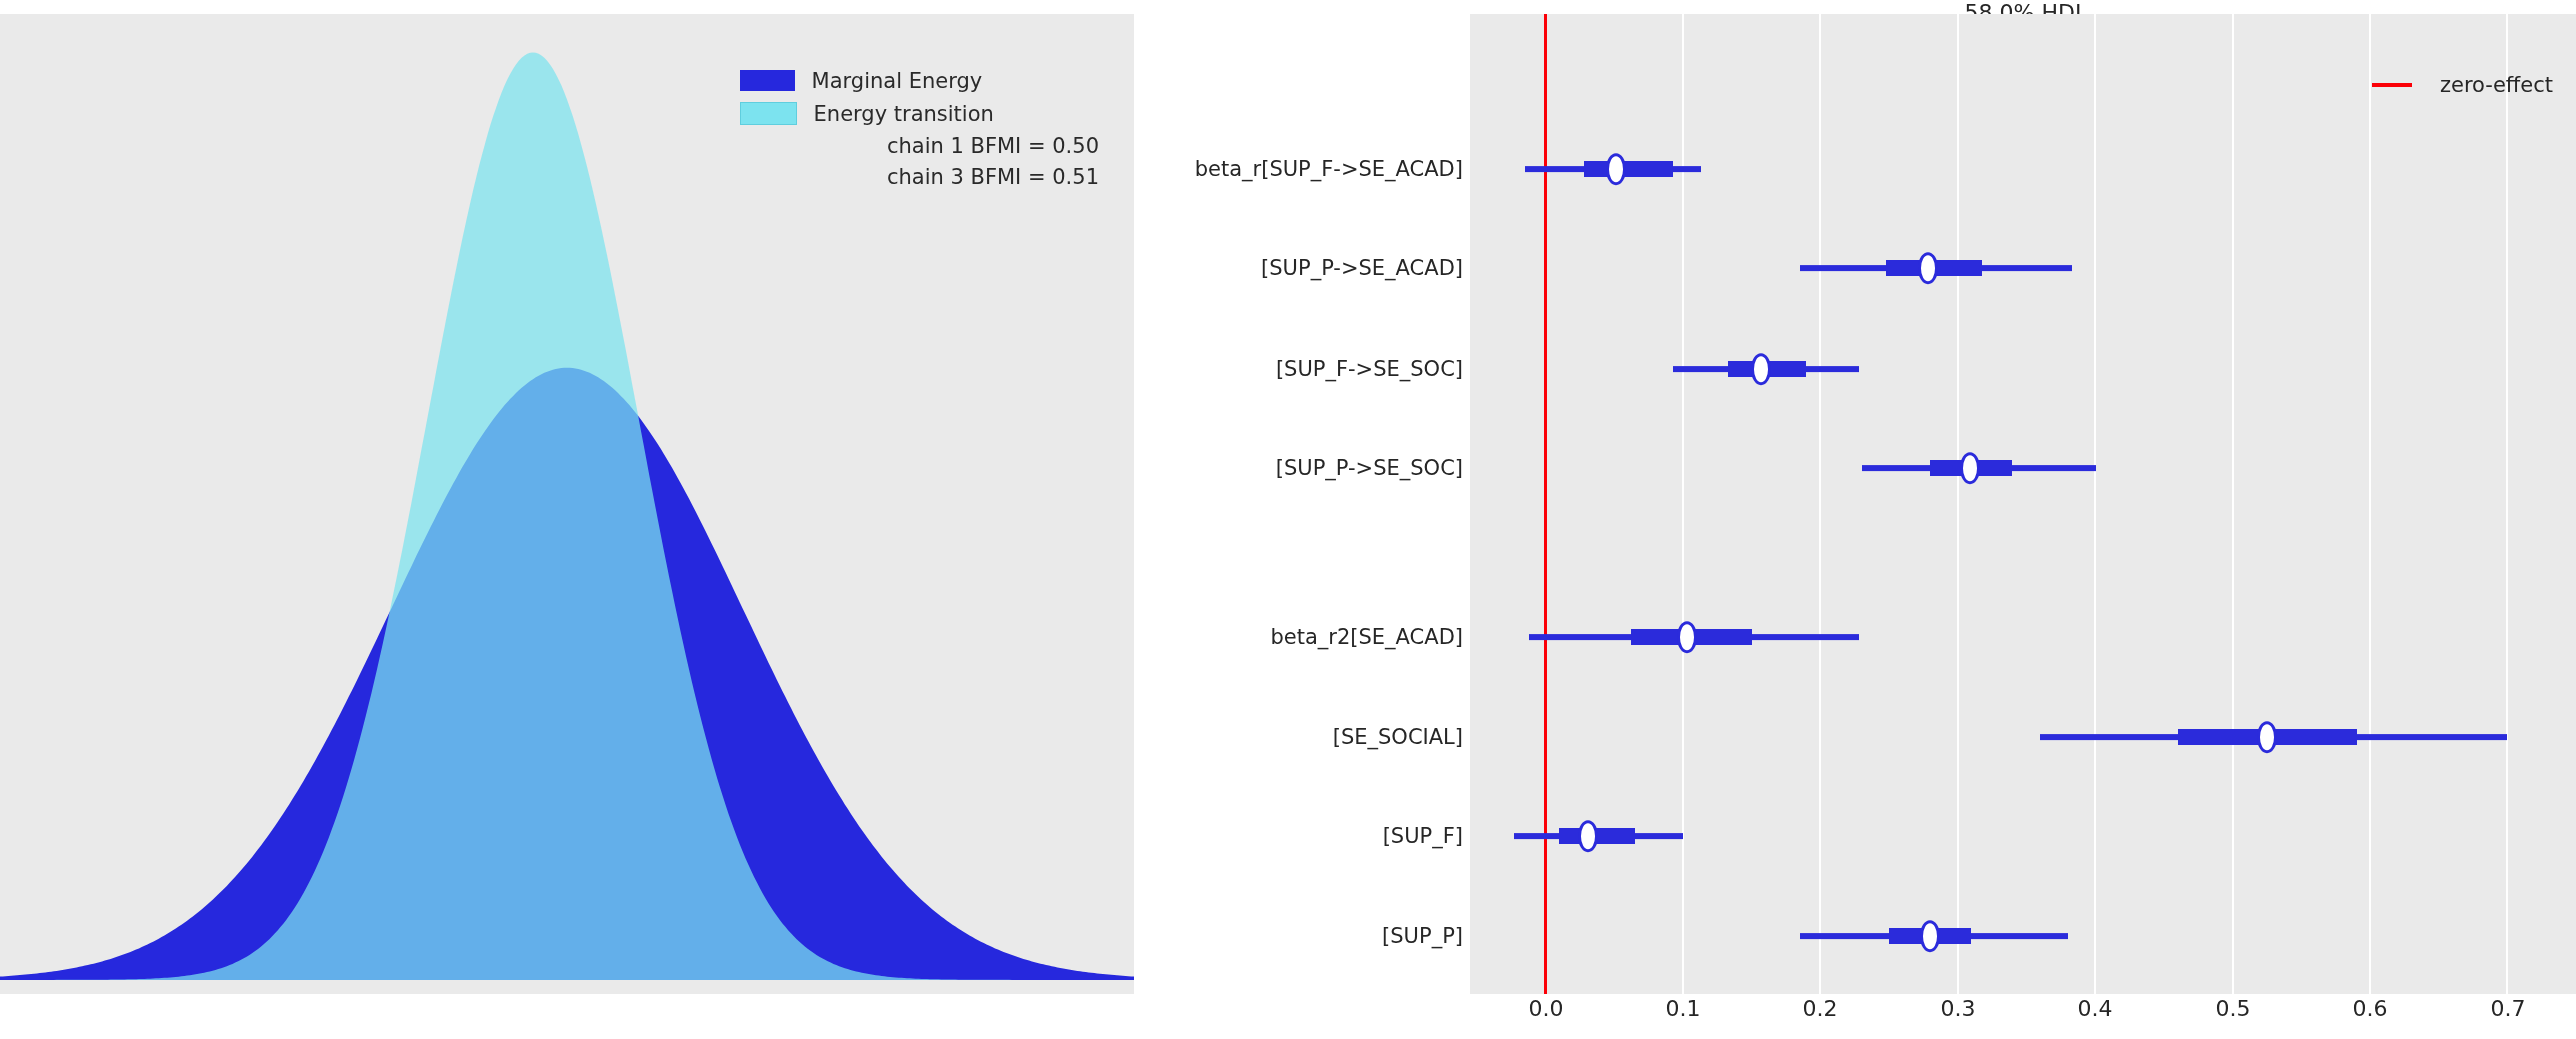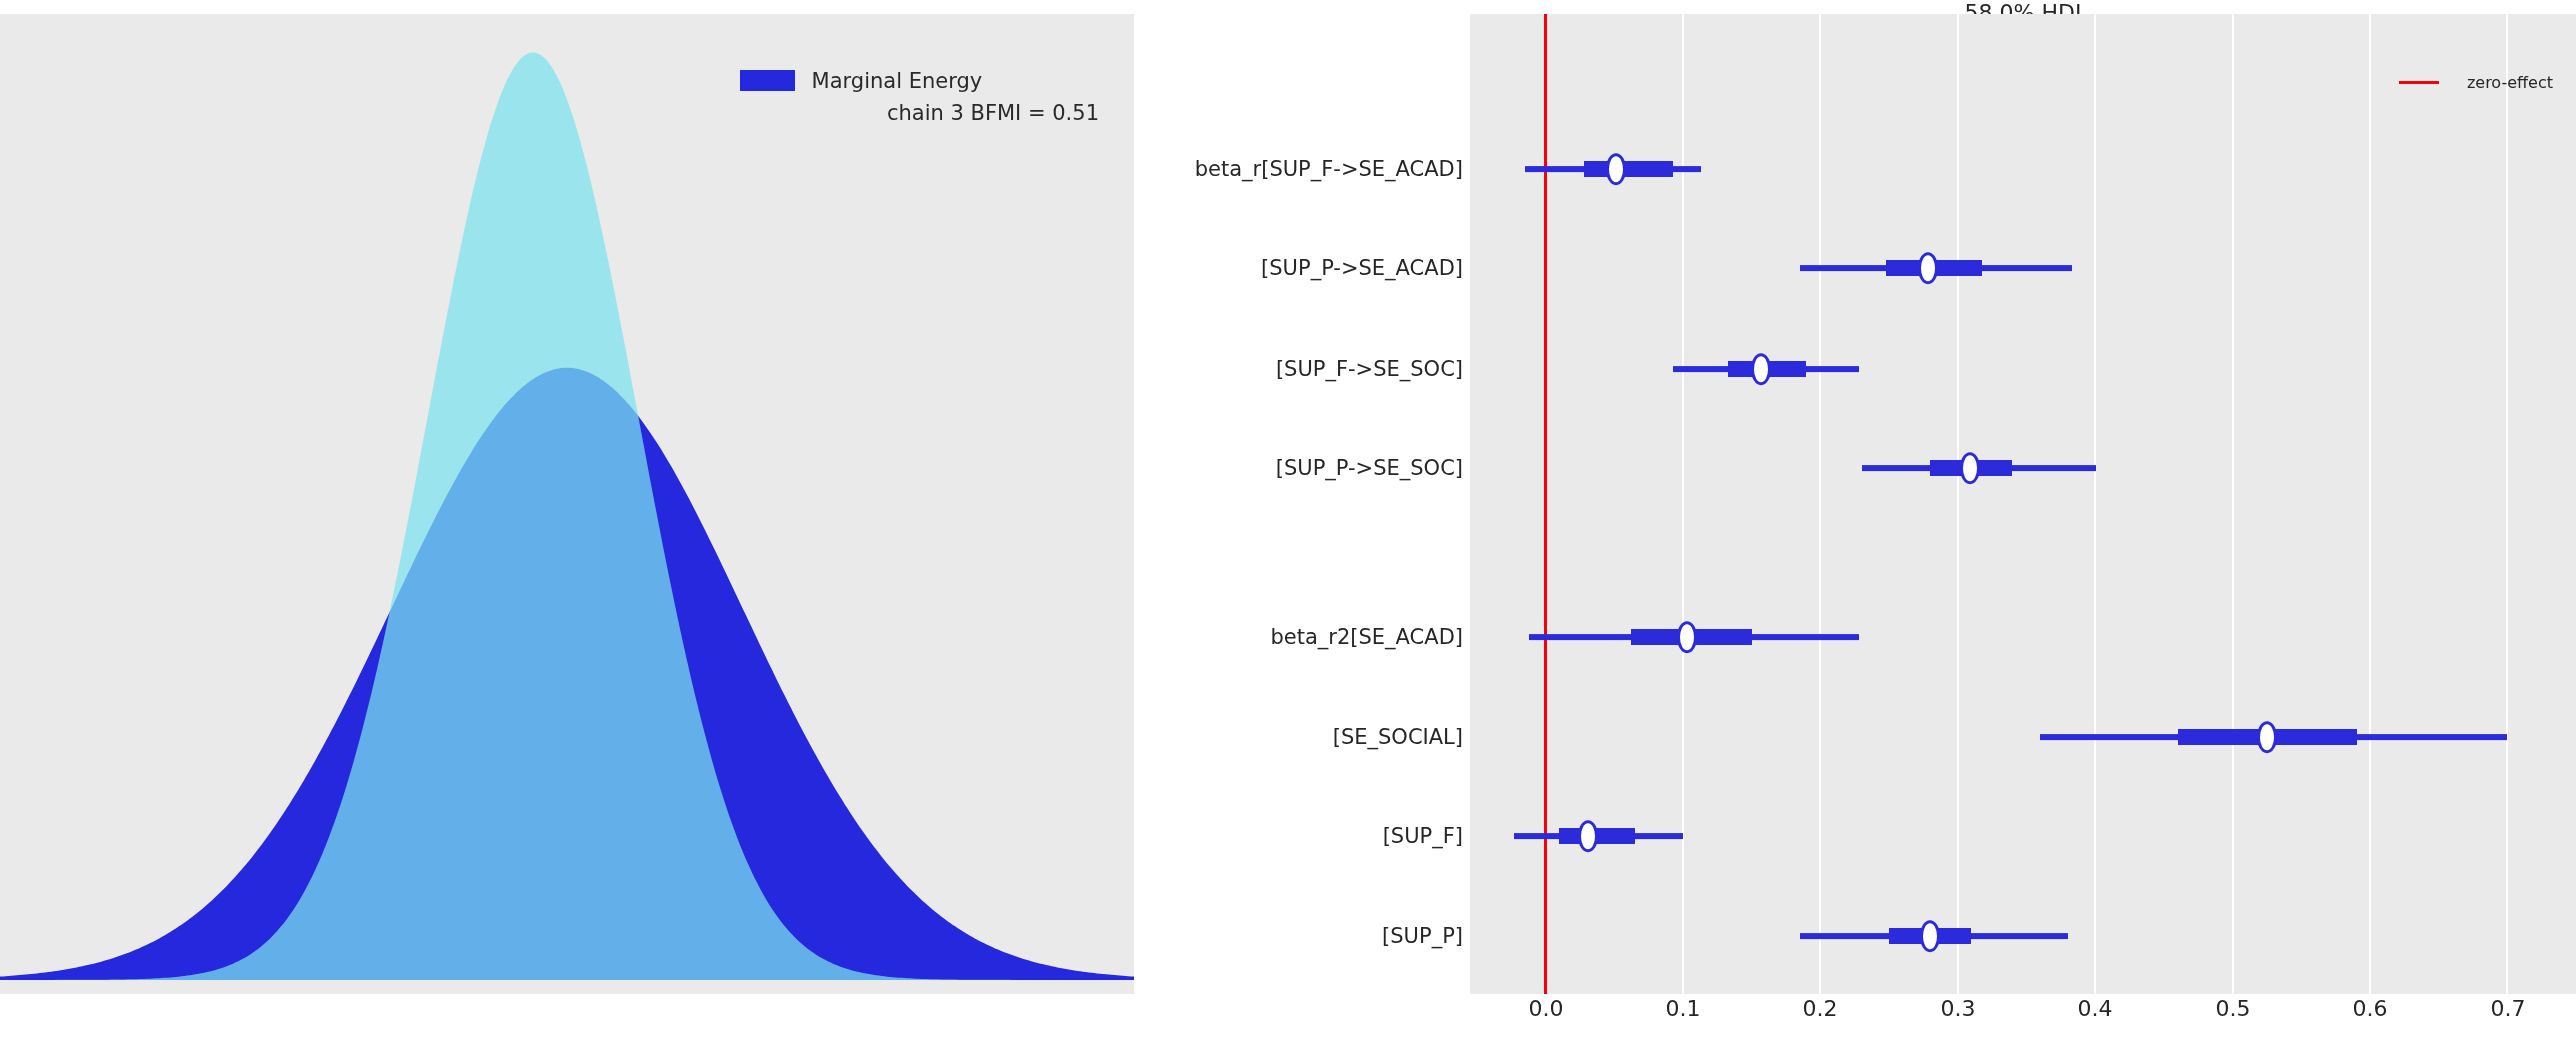--- a/index.html
+++ b/index.html
@@ -33,21 +33,21 @@
   .flabel{position:absolute;right:0;transform:translateY(-50%);font-size:21px;color:#262626;white-space:nowrap;text-align:right;}
 
   .interval{position:absolute;height:38px;transform:translateY(-50%);}
   .iv-thin{position:absolute;top:50%;height:5.8px;transform:translateY(-50%);background:#2b2bdb;}
   .iv-thick{position:absolute;top:50%;height:16px;transform:translateY(-50%);background:#2b2bdb;}
   .iv-point{position:absolute;top:50%;width:14px;height:25.6px;transform:translate(-50%,-50%);
             background:#ffffff;border:3.2px solid #2b2bdb;border-radius:50%;}
 
   .zero-legend{position:absolute;right:23px;top:59px;display:flex;align-items:center;}
   .zl-line{width:40px;height:3.2px;background:#fb0007;}
-  .zl-text{margin-left:28px;font-size:16px;color:#262626;}
+  .zl-text{margin-left:28px;font-size:21px;color:#262626;}
 
   .xticks{position:absolute;left:1470px;top:996px;width:1106px;height:38px;}
   .xtick{position:absolute;transform:translateX(-50%);font-size:22px;color:#262626;}
 </style>
 </head>
 <body>
 
 <div class="page">
 
   <div class="energy-panel">
@@ -55,20 +55,27 @@
       <svg viewBox="0 0 1740 1530" preserveAspectRatio="none">
         <path id="marginal-path" fill="#2628dd" d="M 0 1508 L 0.0 1502.7 L 4.4 1502.5 L 8.7 1502.2 L 13.0 1501.9 L 17.4 1501.5 L 21.8 1501.2 L 26.1 1500.9 L 30.5 1500.5 L 34.8 1500.1 L 39.1 1499.7 L 43.5 1499.3 L 47.9 1498.8 L 52.2 1498.4 L 56.6 1497.9 L 60.9 1497.4 L 65.3 1496.9 L 69.6 1496.3 L 74.0 1495.7 L 78.3 1495.1 L 82.7 1494.5 L 87.0 1493.9 L 91.3 1493.2 L 95.7 1492.5 L 100.1 1491.8 L 104.4 1491.0 L 108.8 1490.2 L 113.1 1489.4 L 117.5 1488.5 L 121.8 1487.6 L 126.1 1486.7 L 130.5 1485.7 L 134.8 1484.7 L 139.2 1483.7 L 143.6 1482.6 L 147.9 1481.5 L 152.3 1480.3 L 156.6 1479.1 L 160.9 1477.8 L 165.3 1476.5 L 169.7 1475.2 L 174.0 1473.8 L 178.3 1472.3 L 182.7 1470.8 L 187.0 1469.3 L 191.4 1467.7 L 195.8 1466.0 L 200.1 1464.3 L 204.4 1462.5 L 208.8 1460.7 L 213.2 1458.8 L 217.5 1456.8 L 221.8 1454.8 L 226.2 1452.7 L 230.6 1450.5 L 234.9 1448.3 L 239.3 1446.0 L 243.6 1443.6 L 247.9 1441.1 L 252.3 1438.6 L 256.6 1436.0 L 261.0 1433.3 L 265.3 1430.6 L 269.7 1427.7 L 274.1 1424.8 L 278.4 1421.8 L 282.8 1418.7 L 287.1 1415.5 L 291.5 1412.3 L 295.8 1408.9 L 300.1 1405.5 L 304.5 1401.9 L 308.8 1398.3 L 313.2 1394.6 L 317.6 1390.7 L 321.9 1386.8 L 326.3 1382.8 L 330.6 1378.7 L 334.9 1374.4 L 339.3 1370.1 L 343.7 1365.7 L 348.0 1361.2 L 352.4 1356.5 L 356.7 1351.8 L 361.0 1346.9 L 365.4 1342.0 L 369.8 1336.9 L 374.1 1331.7 L 378.4 1326.5 L 382.8 1321.1 L 387.2 1315.6 L 391.5 1309.9 L 395.9 1304.2 L 400.2 1298.4 L 404.6 1292.4 L 408.9 1286.4 L 413.3 1280.2 L 417.6 1273.9 L 421.9 1267.6 L 426.3 1261.1 L 430.6 1254.5 L 435.0 1247.7 L 439.4 1240.9 L 443.7 1234.0 L 448.1 1226.9 L 452.4 1219.8 L 456.8 1212.5 L 461.1 1205.2 L 465.5 1197.7 L 469.8 1190.2 L 474.2 1182.5 L 478.5 1174.8 L 482.9 1166.9 L 487.2 1159.0 L 491.5 1150.9 L 495.9 1142.8 L 500.2 1134.6 L 504.6 1126.3 L 508.9 1117.9 L 513.3 1109.5 L 517.6 1100.9 L 522.0 1092.3 L 526.4 1083.6 L 530.7 1074.9 L 535.0 1066.0 L 539.4 1057.2 L 543.8 1048.2 L 548.1 1039.2 L 552.5 1030.2 L 556.8 1021.1 L 561.1 1011.9 L 565.5 1002.7 L 569.9 993.5 L 574.2 984.3 L 578.6 975.0 L 582.9 965.7 L 587.3 956.4 L 591.6 947.0 L 596.0 937.7 L 600.3 928.4 L 604.6 919.0 L 609.0 909.7 L 613.3 900.3 L 617.7 891.0 L 622.0 881.7 L 626.4 872.4 L 630.8 863.2 L 635.1 854.0 L 639.4 844.8 L 643.8 835.7 L 648.1 826.6 L 652.5 817.6 L 656.9 808.7 L 661.2 799.8 L 665.6 791.0 L 669.9 782.3 L 674.3 773.6 L 678.6 765.1 L 683.0 756.6 L 687.3 748.3 L 691.7 740.0 L 696.0 731.9 L 700.4 723.9 L 704.7 716.0 L 709.0 708.2 L 713.4 700.6 L 717.8 693.1 L 722.1 685.7 L 726.4 678.5 L 730.8 671.5 L 735.1 664.6 L 739.5 657.9 L 743.9 651.3 L 748.2 645.0 L 752.5 638.8 L 756.9 632.8 L 761.3 626.9 L 765.6 621.3 L 770.0 615.9 L 774.3 610.6 L 778.6 605.6 L 783.0 600.8 L 787.4 596.2 L 791.7 591.8 L 796.1 587.6 L 800.4 583.6 L 804.8 579.9 L 809.1 576.4 L 813.5 573.1 L 817.8 570.1 L 822.1 567.2 L 826.5 564.7 L 830.8 562.3 L 835.2 560.2 L 839.5 558.4 L 843.9 556.8 L 848.3 555.4 L 852.6 554.3 L 856.9 553.4 L 861.3 552.8 L 865.6 552.4 L 870.0 552.3 L 874.3 552.4 L 878.7 552.8 L 883.0 553.4 L 887.4 554.3 L 891.7 555.4 L 896.1 556.8 L 900.4 558.4 L 904.8 560.2 L 909.1 562.3 L 913.5 564.7 L 917.8 567.2 L 922.2 570.1 L 926.5 573.1 L 930.9 576.4 L 935.3 579.9 L 939.6 583.6 L 943.9 587.6 L 948.3 591.8 L 952.6 596.2 L 957.0 600.8 L 961.4 605.6 L 965.7 610.6 L 970.0 615.9 L 974.4 621.3 L 978.8 626.9 L 983.1 632.8 L 987.5 638.8 L 991.8 645.0 L 996.1 651.3 L 1000.5 657.9 L 1004.9 664.6 L 1009.2 671.5 L 1013.6 678.5 L 1017.9 685.7 L 1022.3 693.1 L 1026.6 700.6 L 1031.0 708.2 L 1035.3 716.0 L 1039.7 723.9 L 1044.0 731.9 L 1048.4 740.0 L 1052.7 748.3 L 1057.1 756.6 L 1061.4 765.1 L 1065.8 773.6 L 1070.1 782.3 L 1074.5 791.0 L 1078.8 799.8 L 1083.2 808.7 L 1087.5 817.6 L 1091.8 826.6 L 1096.2 835.7 L 1100.5 844.8 L 1104.9 854.0 L 1109.3 863.2 L 1113.6 872.4 L 1117.9 881.7 L 1122.3 891.0 L 1126.6 900.3 L 1131.0 909.7 L 1135.3 919.0 L 1139.7 928.4 L 1144.0 937.7 L 1148.4 947.0 L 1152.8 956.4 L 1157.1 965.7 L 1161.5 975.0 L 1165.8 984.3 L 1170.1 993.5 L 1174.5 1002.7 L 1178.8 1011.9 L 1183.2 1021.1 L 1187.5 1030.2 L 1191.9 1039.2 L 1196.3 1048.2 L 1200.6 1057.2 L 1205.0 1066.0 L 1209.3 1074.9 L 1213.7 1083.6 L 1218.0 1092.3 L 1222.4 1100.9 L 1226.7 1109.5 L 1231.0 1117.9 L 1235.4 1126.3 L 1239.8 1134.6 L 1244.1 1142.8 L 1248.5 1150.9 L 1252.8 1159.0 L 1257.2 1166.9 L 1261.5 1174.8 L 1265.9 1182.5 L 1270.2 1190.2 L 1274.6 1197.7 L 1278.9 1205.2 L 1283.3 1212.5 L 1287.6 1219.8 L 1292.0 1226.9 L 1296.3 1234.0 L 1300.7 1240.9 L 1305.0 1247.7 L 1309.3 1254.5 L 1313.7 1261.1 L 1318.0 1267.6 L 1322.4 1273.9 L 1326.8 1280.2 L 1331.1 1286.4 L 1335.4 1292.4 L 1339.8 1298.4 L 1344.1 1304.2 L 1348.5 1309.9 L 1352.8 1315.6 L 1357.2 1321.1 L 1361.5 1326.5 L 1365.9 1331.7 L 1370.3 1336.9 L 1374.6 1342.0 L 1379.0 1346.9 L 1383.3 1351.8 L 1387.6 1356.5 L 1392.0 1361.2 L 1396.3 1365.7 L 1400.7 1370.1 L 1405.0 1374.4 L 1409.4 1378.7 L 1413.8 1382.8 L 1418.1 1386.8 L 1422.5 1390.7 L 1426.8 1394.6 L 1431.2 1398.3 L 1435.5 1401.9 L 1439.9 1405.5 L 1444.2 1408.9 L 1448.5 1412.3 L 1452.9 1415.5 L 1457.3 1418.7 L 1461.6 1421.8 L 1466.0 1424.8 L 1470.3 1427.7 L 1474.7 1430.6 L 1479.0 1433.3 L 1483.4 1436.0 L 1487.7 1438.6 L 1492.1 1441.1 L 1496.4 1443.6 L 1500.8 1446.0 L 1505.1 1448.3 L 1509.5 1450.5 L 1513.8 1452.7 L 1518.2 1454.8 L 1522.5 1456.8 L 1526.8 1458.8 L 1531.2 1460.7 L 1535.5 1462.5 L 1539.9 1464.3 L 1544.3 1466.0 L 1548.6 1467.7 L 1552.9 1469.3 L 1557.3 1470.8 L 1561.6 1472.3 L 1566.0 1473.8 L 1570.3 1475.2 L 1574.7 1476.5 L 1579.0 1477.8 L 1583.4 1479.1 L 1587.8 1480.3 L 1592.1 1481.5 L 1596.5 1482.6 L 1600.8 1483.7 L 1605.1 1484.7 L 1609.5 1485.7 L 1613.8 1486.7 L 1618.2 1487.6 L 1622.5 1488.5 L 1626.9 1489.4 L 1631.3 1490.2 L 1635.6 1491.0 L 1640.0 1491.8 L 1644.3 1492.5 L 1648.7 1493.2 L 1653.0 1493.9 L 1657.4 1494.5 L 1661.7 1495.1 L 1666.0 1495.7 L 1670.4 1496.3 L 1674.8 1496.9 L 1679.1 1497.4 L 1683.5 1497.9 L 1687.8 1498.4 L 1692.2 1498.8 L 1696.5 1499.3 L 1700.9 1499.7 L 1705.2 1500.1 L 1709.6 1500.5 L 1713.9 1500.9 L 1718.3 1501.2 L 1722.6 1501.5 L 1727.0 1501.9 L 1731.3 1502.2 L 1735.7 1502.5 L 1740.0 1502.7 L 1740 1508 Z"></path>
         <path id="transition-path" fill="#7ce3ef" fill-opacity="0.72" d="M 0 1508 L 0.0 1508.0 L 4.4 1508.0 L 8.7 1508.0 L 13.0 1508.0 L 17.4 1508.0 L 21.8 1508.0 L 26.1 1508.0 L 30.5 1508.0 L 34.8 1508.0 L 39.1 1508.0 L 43.5 1508.0 L 47.9 1508.0 L 52.2 1508.0 L 56.6 1508.0 L 60.9 1508.0 L 65.3 1508.0 L 69.6 1508.0 L 74.0 1508.0 L 78.3 1508.0 L 82.7 1508.0 L 87.0 1507.9 L 91.3 1507.9 L 95.7 1507.9 L 100.1 1507.9 L 104.4 1507.9 L 108.8 1507.9 L 113.1 1507.9 L 117.5 1507.9 L 121.8 1507.9 L 126.1 1507.8 L 130.5 1507.8 L 134.8 1507.8 L 139.2 1507.8 L 143.6 1507.8 L 147.9 1507.7 L 152.3 1507.7 L 156.6 1507.7 L 160.9 1507.6 L 165.3 1507.6 L 169.7 1507.5 L 174.0 1507.5 L 178.3 1507.4 L 182.7 1507.3 L 187.0 1507.3 L 191.4 1507.2 L 195.8 1507.1 L 200.1 1507.0 L 204.4 1506.9 L 208.8 1506.8 L 213.2 1506.7 L 217.5 1506.5 L 221.8 1506.4 L 226.2 1506.2 L 230.6 1506.0 L 234.9 1505.8 L 239.3 1505.6 L 243.6 1505.3 L 247.9 1505.1 L 252.3 1504.8 L 256.6 1504.5 L 261.0 1504.1 L 265.3 1503.7 L 269.7 1503.3 L 274.1 1502.9 L 278.4 1502.4 L 282.8 1501.9 L 287.1 1501.3 L 291.5 1500.7 L 295.8 1500.0 L 300.1 1499.3 L 304.5 1498.5 L 308.8 1497.7 L 313.2 1496.8 L 317.6 1495.8 L 321.9 1494.8 L 326.3 1493.6 L 330.6 1492.4 L 334.9 1491.1 L 339.3 1489.7 L 343.7 1488.2 L 348.0 1486.6 L 352.4 1484.9 L 356.7 1483.0 L 361.0 1481.0 L 365.4 1478.9 L 369.8 1476.7 L 374.1 1474.3 L 378.4 1471.7 L 382.8 1469.0 L 387.2 1466.0 L 391.5 1462.9 L 395.9 1459.7 L 400.2 1456.2 L 404.6 1452.5 L 408.9 1448.5 L 413.3 1444.4 L 417.6 1440.0 L 421.9 1435.3 L 426.3 1430.4 L 430.6 1425.2 L 435.0 1419.8 L 439.4 1414.0 L 443.7 1408.0 L 448.1 1401.6 L 452.4 1394.9 L 456.8 1387.8 L 461.1 1380.5 L 465.5 1372.7 L 469.8 1364.6 L 474.2 1356.1 L 478.5 1347.3 L 482.9 1338.0 L 487.2 1328.4 L 491.5 1318.3 L 495.9 1307.8 L 500.2 1296.9 L 504.6 1285.5 L 508.9 1273.7 L 513.3 1261.5 L 517.6 1248.8 L 522.0 1235.6 L 526.4 1222.0 L 530.7 1207.9 L 535.0 1193.4 L 539.4 1178.4 L 543.8 1162.9 L 548.1 1146.9 L 552.5 1130.5 L 556.8 1113.7 L 561.1 1096.3 L 565.5 1078.6 L 569.9 1060.3 L 574.2 1041.7 L 578.6 1022.6 L 582.9 1003.1 L 587.3 983.2 L 591.6 962.9 L 596.0 942.2 L 600.3 921.2 L 604.6 899.8 L 609.0 878.2 L 613.3 856.2 L 617.7 833.9 L 622.0 811.4 L 626.4 788.6 L 630.8 765.6 L 635.1 742.5 L 639.4 719.2 L 643.8 695.7 L 648.1 672.2 L 652.5 648.6 L 656.9 625.0 L 661.2 601.4 L 665.6 577.9 L 669.9 554.4 L 674.3 531.0 L 678.6 507.8 L 683.0 484.8 L 687.3 462.0 L 691.7 439.4 L 696.0 417.2 L 700.4 395.3 L 704.7 373.8 L 709.0 352.7 L 713.4 332.1 L 717.8 311.9 L 722.1 292.3 L 726.4 273.3 L 730.8 254.9 L 735.1 237.1 L 739.5 220.0 L 743.9 203.6 L 748.2 187.9 L 752.5 173.1 L 756.9 159.0 L 761.3 145.8 L 765.6 133.4 L 770.0 121.9 L 774.3 111.4 L 778.6 101.8 L 783.0 93.1 L 787.4 85.4 L 791.7 78.7 L 796.1 73.0 L 800.4 68.3 L 804.8 64.7 L 809.1 62.1 L 813.5 60.5 L 817.8 60.0 L 822.1 60.5 L 826.5 62.1 L 830.8 64.7 L 835.2 68.3 L 839.5 73.0 L 843.9 78.7 L 848.3 85.4 L 852.6 93.1 L 856.9 101.8 L 861.3 111.4 L 865.6 121.9 L 870.0 133.4 L 874.3 145.8 L 878.7 159.0 L 883.0 173.1 L 887.4 187.9 L 891.7 203.6 L 896.1 220.0 L 900.4 237.1 L 904.8 254.9 L 909.1 273.3 L 913.5 292.3 L 917.8 311.9 L 922.2 332.1 L 926.5 352.7 L 930.9 373.8 L 935.3 395.3 L 939.6 417.2 L 943.9 439.4 L 948.3 462.0 L 952.6 484.8 L 957.0 507.8 L 961.4 531.0 L 965.7 554.4 L 970.0 577.9 L 974.4 601.4 L 978.8 625.0 L 983.1 648.6 L 987.5 672.2 L 991.8 695.7 L 996.1 719.2 L 1000.5 742.5 L 1004.9 765.6 L 1009.2 788.6 L 1013.6 811.4 L 1017.9 833.9 L 1022.3 856.2 L 1026.6 878.2 L 1031.0 899.8 L 1035.3 921.2 L 1039.7 942.2 L 1044.0 962.9 L 1048.4 983.2 L 1052.7 1003.1 L 1057.1 1022.6 L 1061.4 1041.7 L 1065.8 1060.3 L 1070.1 1078.6 L 1074.5 1096.3 L 1078.8 1113.7 L 1083.2 1130.5 L 1087.5 1146.9 L 1091.8 1162.9 L 1096.2 1178.4 L 1100.5 1193.4 L 1104.9 1207.9 L 1109.3 1222.0 L 1113.6 1235.6 L 1117.9 1248.8 L 1122.3 1261.5 L 1126.6 1273.7 L 1131.0 1285.5 L 1135.3 1296.9 L 1139.7 1307.8 L 1144.0 1318.3 L 1148.4 1328.4 L 1152.8 1338.0 L 1157.1 1347.3 L 1161.5 1356.1 L 1165.8 1364.6 L 1170.1 1372.7 L 1174.5 1380.5 L 1178.8 1387.8 L 1183.2 1394.9 L 1187.5 1401.6 L 1191.9 1408.0 L 1196.3 1414.0 L 1200.6 1419.8 L 1205.0 1425.2 L 1209.3 1430.4 L 1213.7 1435.3 L 1218.0 1440.0 L 1222.4 1444.4 L 1226.7 1448.5 L 1231.0 1452.5 L 1235.4 1456.2 L 1239.8 1459.7 L 1244.1 1462.9 L 1248.5 1466.0 L 1252.8 1469.0 L 1257.2 1471.7 L 1261.5 1474.3 L 1265.9 1476.7 L 1270.2 1478.9 L 1274.6 1481.0 L 1278.9 1483.0 L 1283.3 1484.9 L 1287.6 1486.6 L 1292.0 1488.2 L 1296.3 1489.7 L 1300.7 1491.1 L 1305.0 1492.4 L 1309.3 1493.6 L 1313.7 1494.8 L 1318.0 1495.8 L 1322.4 1496.8 L 1326.8 1497.7 L 1331.1 1498.5 L 1335.4 1499.3 L 1339.8 1500.0 L 1344.1 1500.7 L 1348.5 1501.3 L 1352.8 1501.9 L 1357.2 1502.4 L 1361.5 1502.9 L 1365.9 1503.3 L 1370.3 1503.7 L 1374.6 1504.1 L 1379.0 1504.5 L 1383.3 1504.8 L 1387.6 1505.1 L 1392.0 1505.3 L 1396.3 1505.6 L 1400.7 1505.8 L 1405.0 1506.0 L 1409.4 1506.2 L 1413.8 1506.4 L 1418.1 1506.5 L 1422.5 1506.7 L 1426.8 1506.8 L 1431.2 1506.9 L 1435.5 1507.0 L 1439.9 1507.1 L 1444.2 1507.2 L 1448.5 1507.3 L 1452.9 1507.3 L 1457.3 1507.4 L 1461.6 1507.5 L 1466.0 1507.5 L 1470.3 1507.6 L 1474.7 1507.6 L 1479.0 1507.7 L 1483.4 1507.7 L 1487.7 1507.7 L 1492.1 1507.8 L 1496.4 1507.8 L 1500.8 1507.8 L 1505.1 1507.8 L 1509.5 1507.8 L 1513.8 1507.9 L 1518.2 1507.9 L 1522.5 1507.9 L 1526.8 1507.9 L 1531.2 1507.9 L 1535.5 1507.9 L 1539.9 1507.9 L 1544.3 1507.9 L 1548.6 1507.9 L 1552.9 1508.0 L 1557.3 1508.0 L 1561.6 1508.0 L 1566.0 1508.0 L 1570.3 1508.0 L 1574.7 1508.0 L 1579.0 1508.0 L 1583.4 1508.0 L 1587.8 1508.0 L 1592.1 1508.0 L 1596.5 1508.0 L 1600.8 1508.0 L 1605.1 1508.0 L 1609.5 1508.0 L 1613.8 1508.0 L 1618.2 1508.0 L 1622.5 1508.0 L 1626.9 1508.0 L 1631.3 1508.0 L 1635.6 1508.0 L 1640.0 1508.0 L 1644.3 1508.0 L 1648.7 1508.0 L 1653.0 1508.0 L 1657.4 1508.0 L 1661.7 1508.0 L 1666.0 1508.0 L 1670.4 1508.0 L 1674.8 1508.0 L 1679.1 1508.0 L 1683.5 1508.0 L 1687.8 1508.0 L 1692.2 1508.0 L 1696.5 1508.0 L 1700.9 1508.0 L 1705.2 1508.0 L 1709.6 1508.0 L 1713.9 1508.0 L 1718.3 1508.0 L 1722.6 1508.0 L 1727.0 1508.0 L 1731.3 1508.0 L 1735.7 1508.0 L 1740.0 1508.0 L 1740 1508 Z"></path>
       </svg>
     </div>
 
     <div class="energy-legend">
       <div class="legend-row">
         <span class="swatch sw-marginal"></span>
         <span class="legend-text">Marginal Energy</span>
+      </div>
+      <div class="legend-row">
+        <span class="swatch sw-transition"></span>
+        <span class="legend-text">Energy transition</span>
+      </div>
+      <div class="bfmi-row">
+        <span class="bfmi-text">chain  1 BFMI = 0.50</span>
       </div>
       <div class="bfmi-row">
         <span class="bfmi-text">chain  3 BFMI = 0.51</span>
       </div>
     </div>
   </div>
 
   <div class="forest-title">58.0% HDI</div>
 
   <div class="forest-panel">

